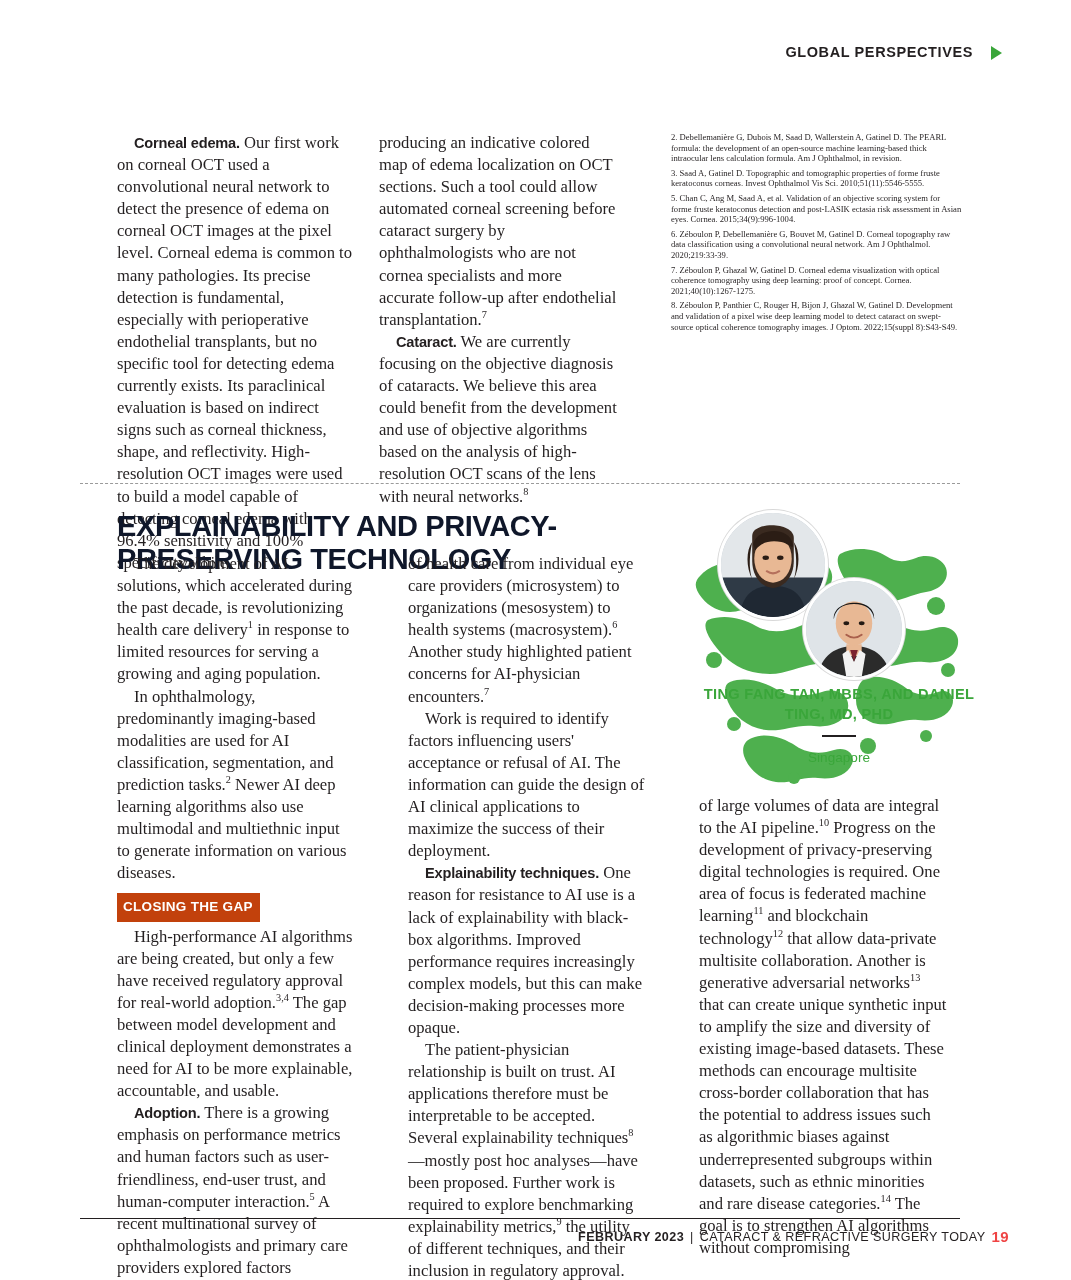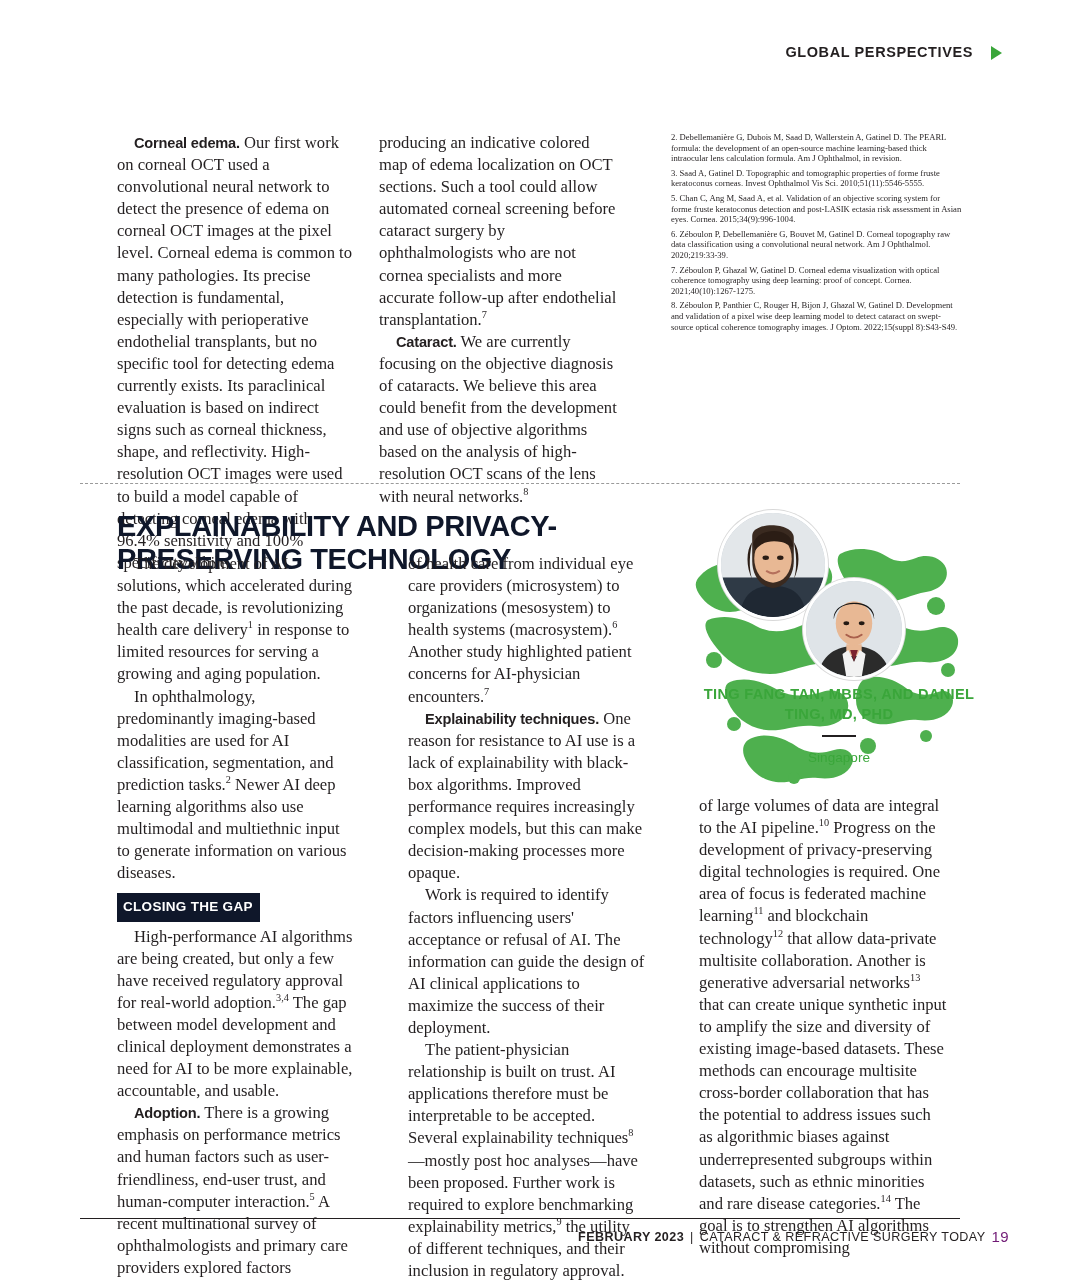--- a/index.html
+++ b/index.html
@@ -110,21 +110,21 @@
     line-height: 22.1px;
   }
   .feat-col p { margin: 0; }
   .feat-col-1 { left: 117px; top: 553px; width: 262px; padding-right: 24px; }
   .feat-col-2 { left: 408px; top: 553px; width: 262px; padding-right: 24px; }
   .feat-col-3 { left: 699px; top: 795px; width: 262px; padding-right: 14px; }
 
   
   .green-label {
     display: inline-block;
-    background: #0f172a;
+    background: #c2410c;
     color: #ffffff;
     font-family: "Liberation Sans", sans-serif;
     font-weight: bold;
     font-size: 13.5px;
     letter-spacing: 0.3px;
     padding: 3px 7px 3px 6px;
     margin: 9px 0 4px 0;
   }
 
   
@@ -204,21 +204,21 @@
     display: flex;
     align-items: center;
     gap: 6px;
     font-family: "Liberation Sans", sans-serif;
     font-size: 12.6px;
     letter-spacing: 0.4px;
   }
   .footer .f-bold { font-weight: bold; color: #231f20; }
   .footer .f-sep { color: #231f20; }
   .footer .f-title { color: #231f20; }
-  .footer .f-page { font-weight: normal; font-size: 15px; color: #701a75; }
+  .footer .f-page { font-weight: bold; font-size: 15px; color: #ef4444; }
 </style>
 </head>
 <body>
 
 <div class="page-header">
   <span class="hdr-text">GLOBAL PERSPECTIVES</span>
   <span class="hdr-arrow"></span>
 </div>
 
 <div class="top-section">
@@ -321,22 +321,22 @@
 <div class="feat-col feat-col-1">
   <p class="indent"><span>The development of AI solutions, which accelerated during the past decade, is revolutionizing health care delivery</span><sup>1</sup><span> in response to limited resources for serving a growing and aging population.</span></p>
   <p class="indent"><span>In ophthalmology, predominantly imaging-based modalities are used for AI classification, segmentation, and prediction tasks.</span><sup>2</sup><span> Newer AI deep learning algorithms also use multimodal and multiethnic input to generate information on various diseases.</span></p>
   <div><span class="green-label">CLOSING THE GAP</span></div>
   <p class="indent"><span>High-performance AI algorithms are being created, but only a few have received regulatory approval for real-world adoption.</span><sup>3,4</sup><span> The gap between model development and clinical deployment demonstrates a need for AI to be more explainable, accountable, and usable.</span></p>
   <p class="indent"><span class="runin">Adoption.</span><span> There is a growing emphasis on performance metrics and human factors such as user-friendliness, end-user trust, and human-computer interaction.</span><sup>5</sup><span> A recent multinational survey of ophthalmologists and primary care providers explored factors contributing to the acceptance of AI at all levels</span></p>
 </div>
 
 <div class="feat-col feat-col-2">
   <p><span>of health care from individual eye care providers (microsystem) to organizations (mesosystem) to health systems (macrosystem).</span><sup>6</sup><span> Another study highlighted patient concerns for AI-physician encounters.</span><sup>7</sup></p>
+  <p class="indent"><span>Work is required to identify factors influencing users' acceptance or refusal of AI. The information can guide the design of AI clinical applications to maximize the success of their deployment.</span></p>
   <p class="indent"><span class="runin">Explainability techniques.</span><span> One reason for resistance to AI use is a lack of explainability with black-box algorithms. Improved performance requires increasingly complex models, but this can make decision-making processes more opaque.</span></p>
-  <p class="indent"><span>Work is required to identify factors influencing users' acceptance or refusal of AI. The information can guide the design of AI clinical applications to maximize the success of their deployment.</span></p>
   <p class="indent"><span>The patient-physician relationship is built on trust. AI applications therefore must be interpretable to be accepted. Several explainability techniques</span><sup>8</sup><span>—mostly post hoc analyses—have been proposed. Further work is required to explore benchmarking explainability metrics,</span><sup>9</sup><span> the utility of different techniques, and their inclusion in regulatory approval.</span></p>
 
 </div>
 
 <div class="feat-col feat-col-3">
   <p><span>of large volumes of data are integral to the AI pipeline.</span><sup>10</sup><span> Progress on the development of privacy-preserving digital technologies is required. One area of focus is federated machine learning</span><sup>11</sup><span> and blockchain technology</span><sup>12</sup><span> that allow data-private multisite collaboration. Another is generative adversarial networks</span><sup>13</sup><span> that can create unique synthetic input to amplify the size and diversity of existing image-based datasets. These methods can encourage multisite cross-border collaboration that has the potential to address issues such as algorithmic biases against underrepresented subgroups within datasets, such as ethnic minorities and rare disease categories.</span><sup>14</sup><span> The goal is to strengthen AI algorithms without compromising</span></p>
 </div>
 
 <div class="footer-rule"></div>
 <div class="footer">

